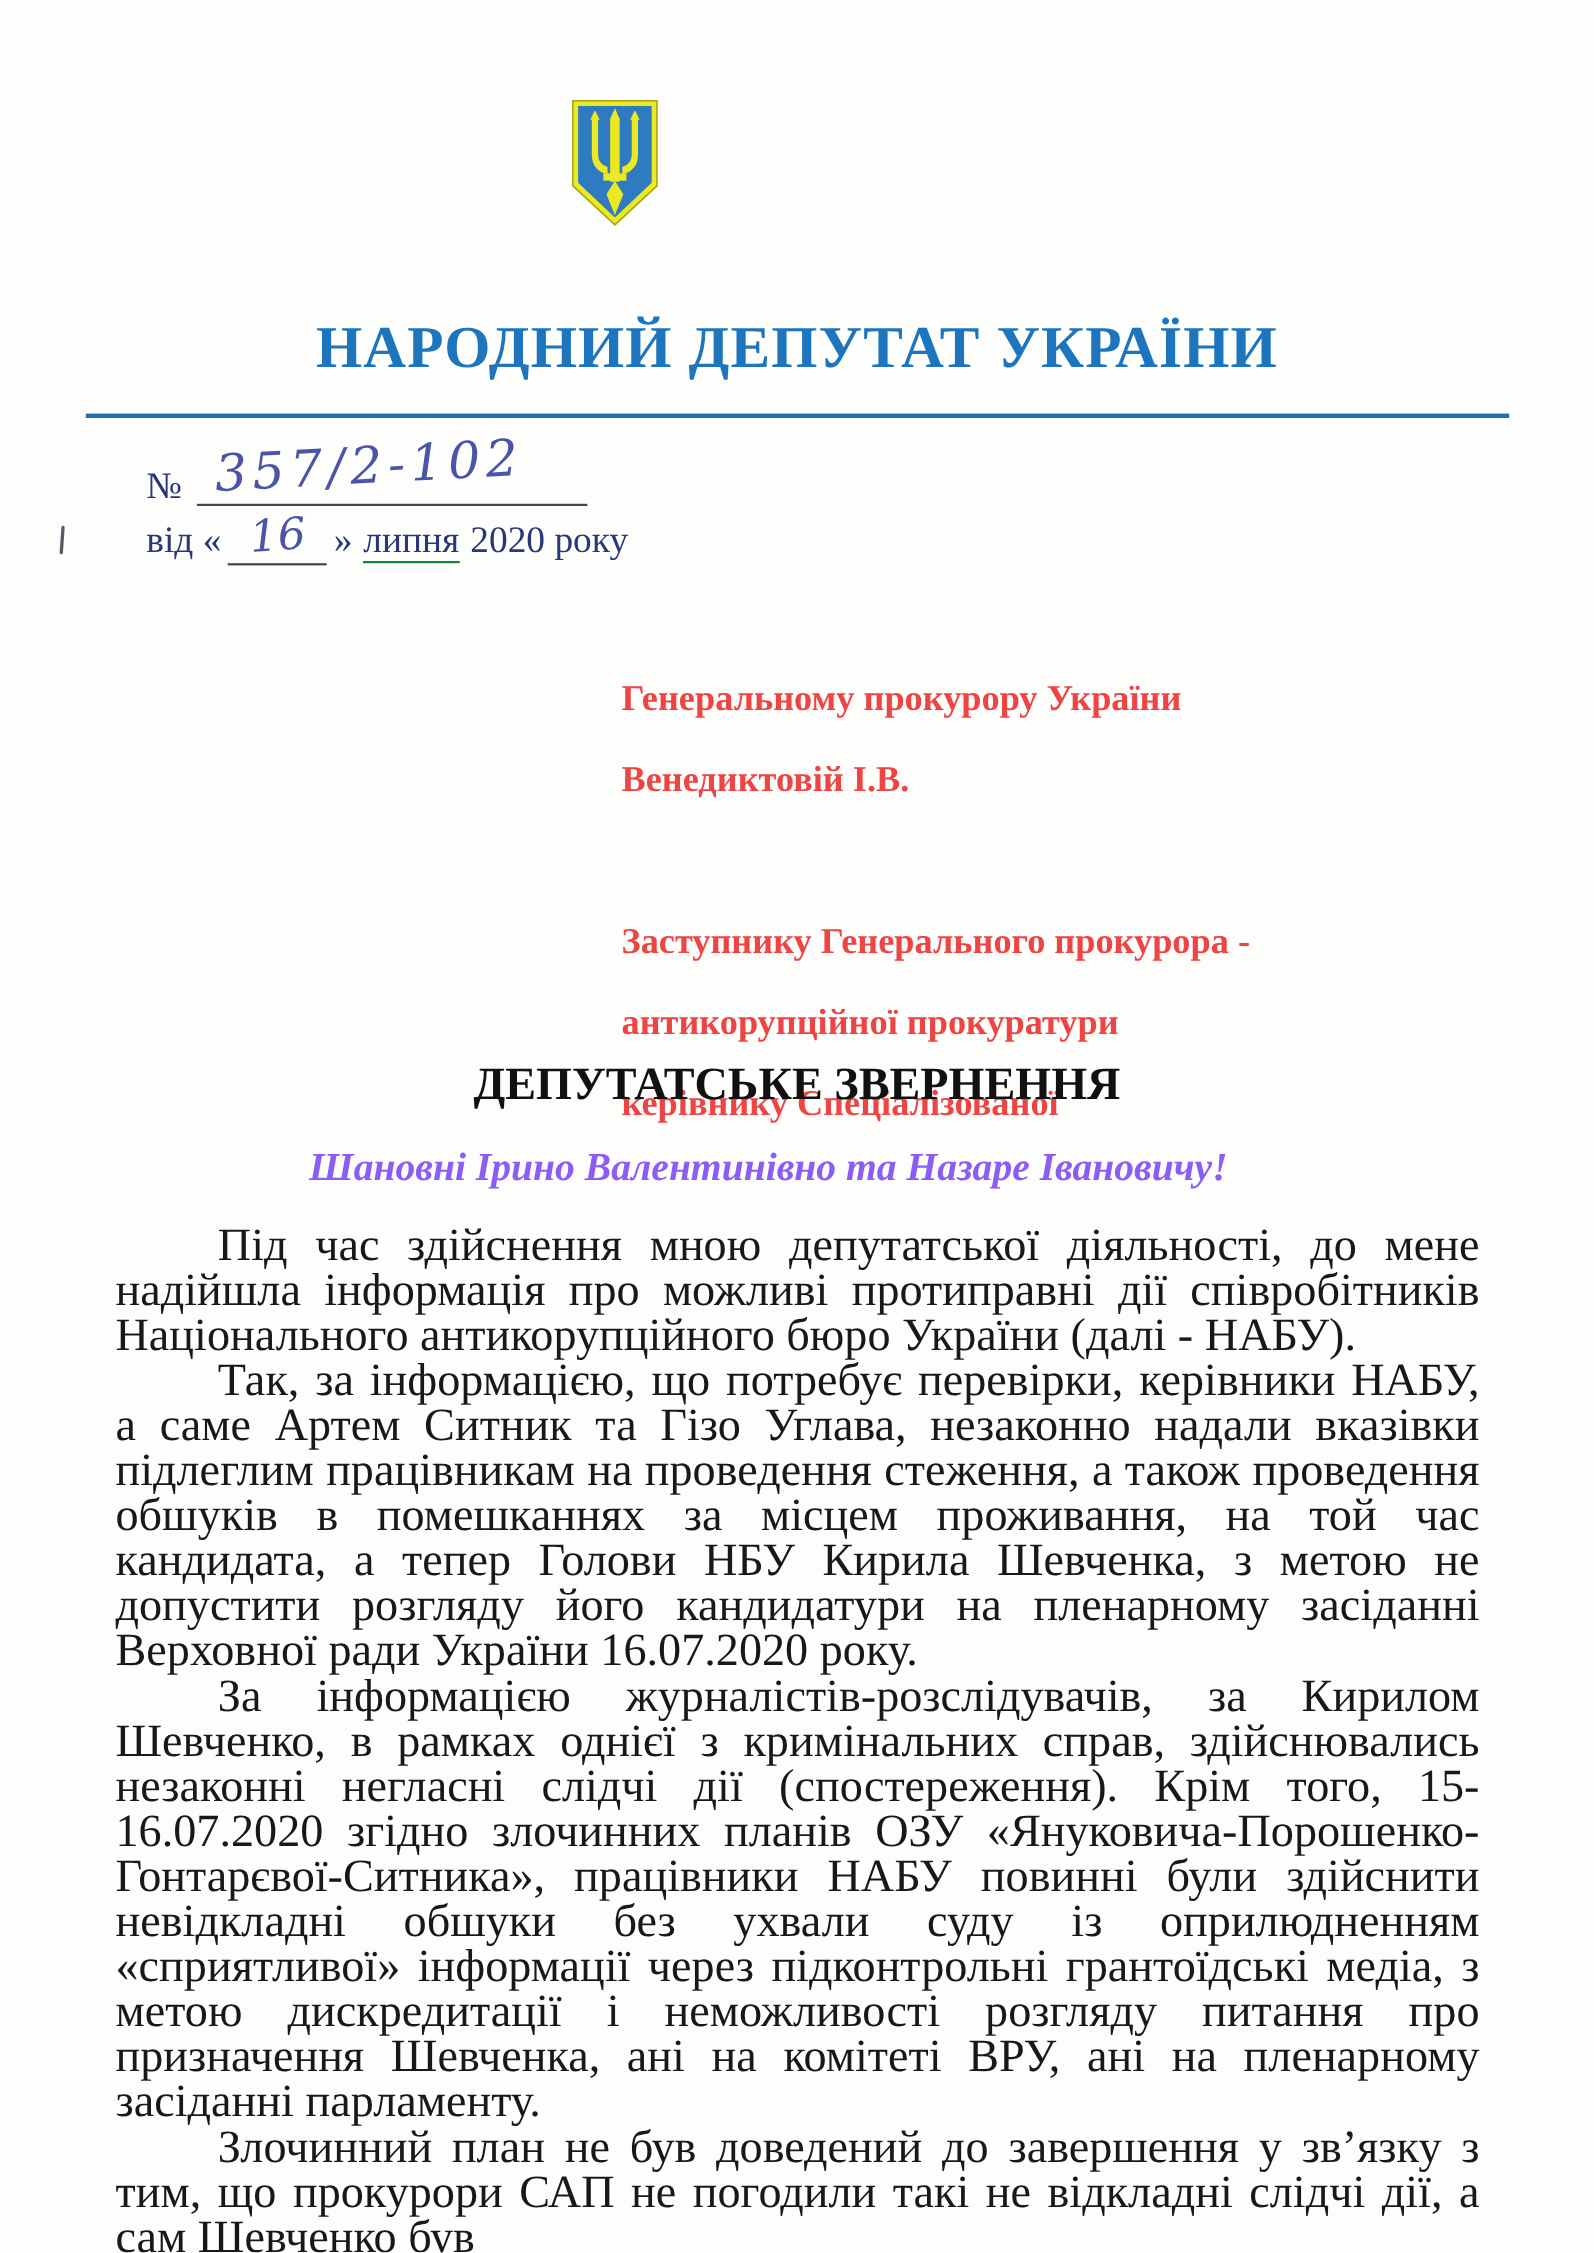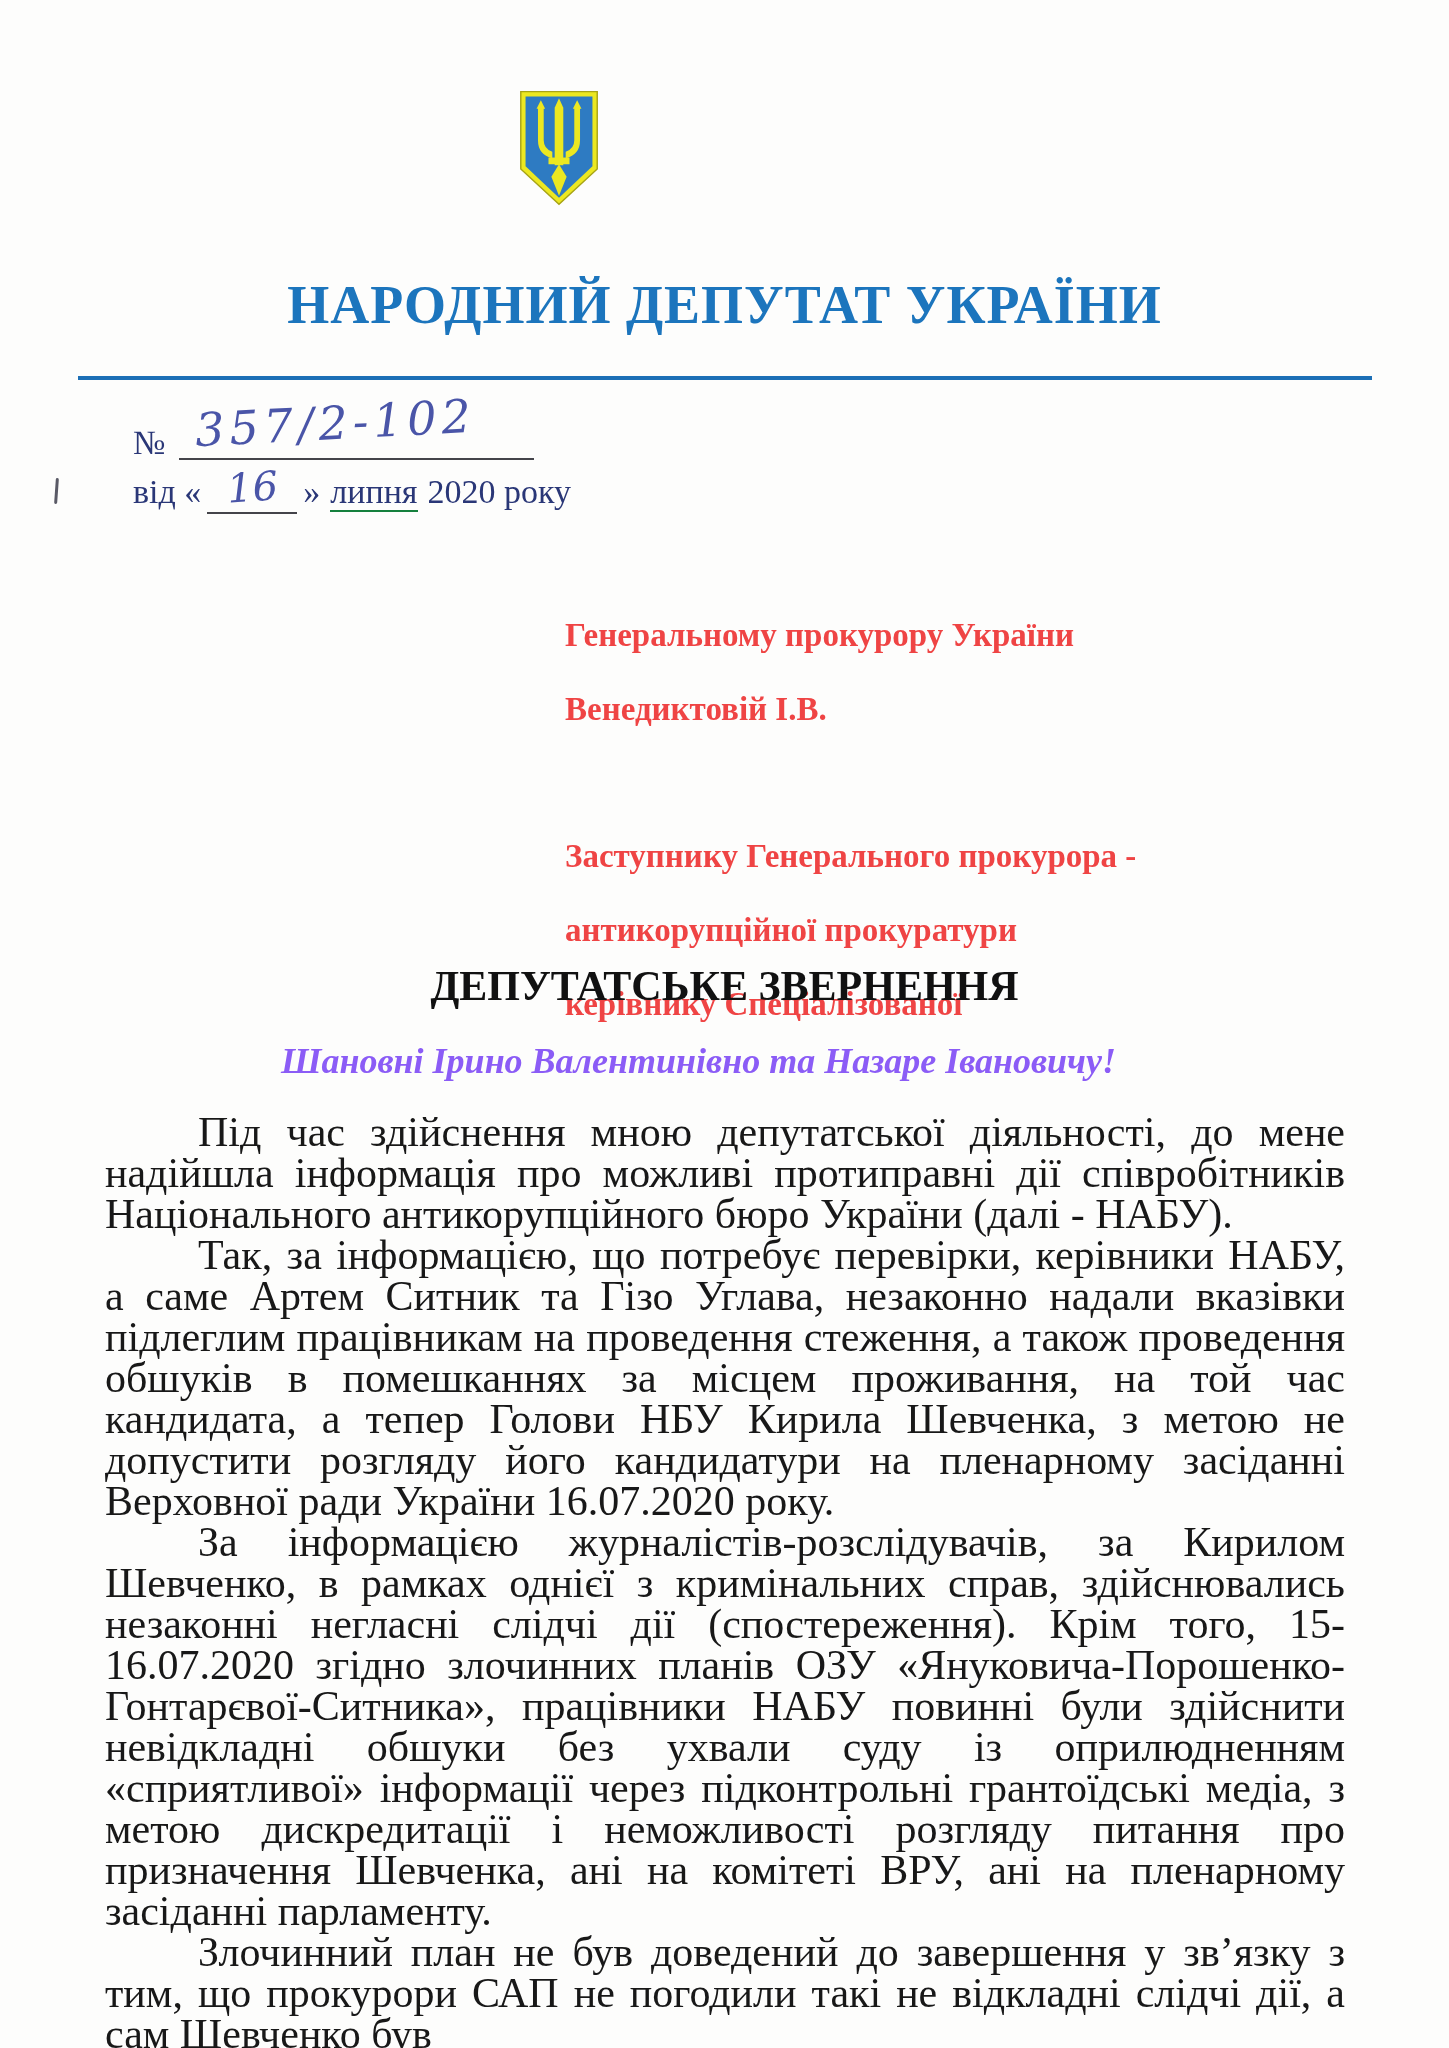--- a/index.html
+++ b/index.html
@@ -20,21 +20,21 @@
   .emblem {
     position: absolute;
     left: 516px;
     top: 88px;
     width: 86px;
     height: 120px;
   }
   .header-title {
     position: absolute;
     left: 0;
-    top: 274px;
+    top: 285px;
     width: 1449px;
     margin: 0;
     text-align: center;
     font-size: 54px;
     font-weight: bold;
     letter-spacing: 1px;
     color: #1c75bd;
   }
   .header-rule {
     position: absolute;

